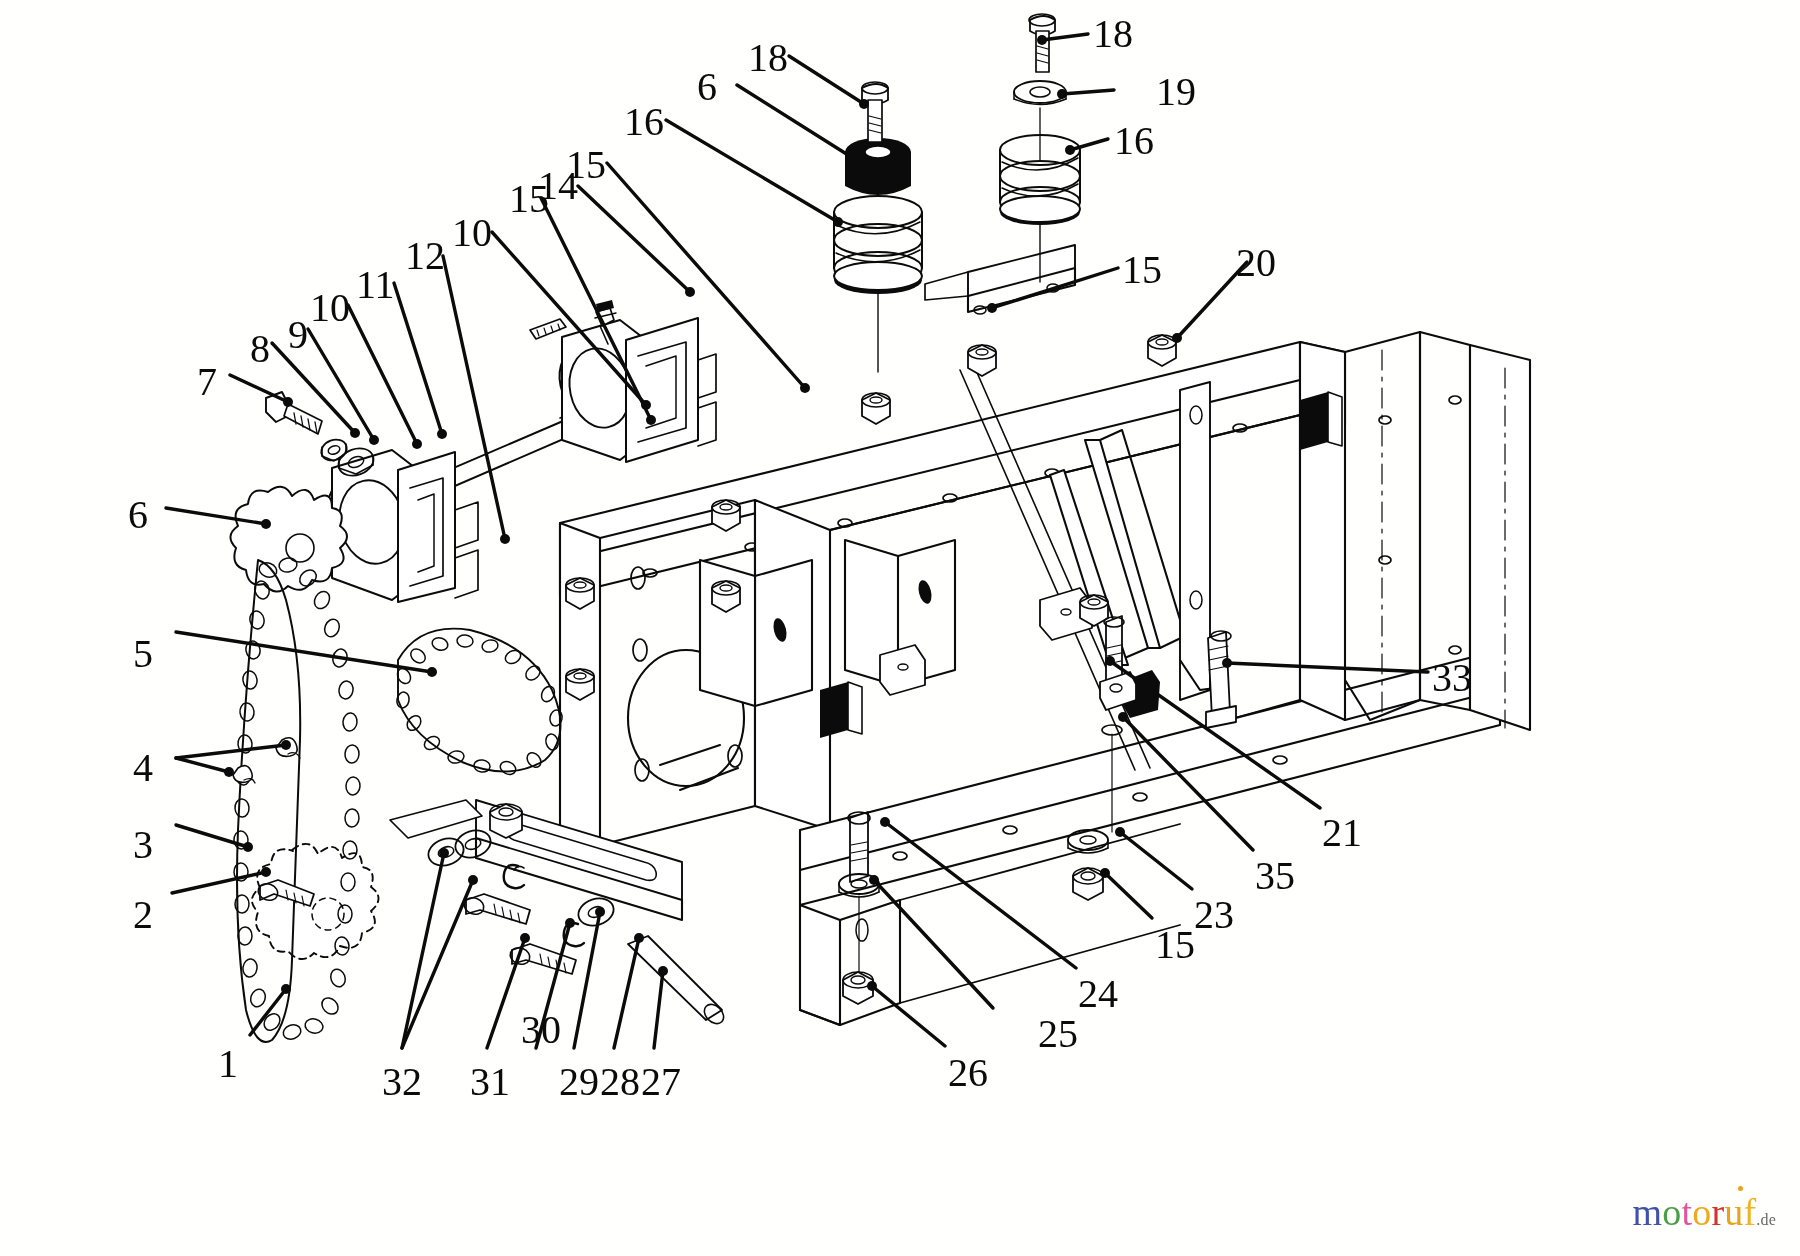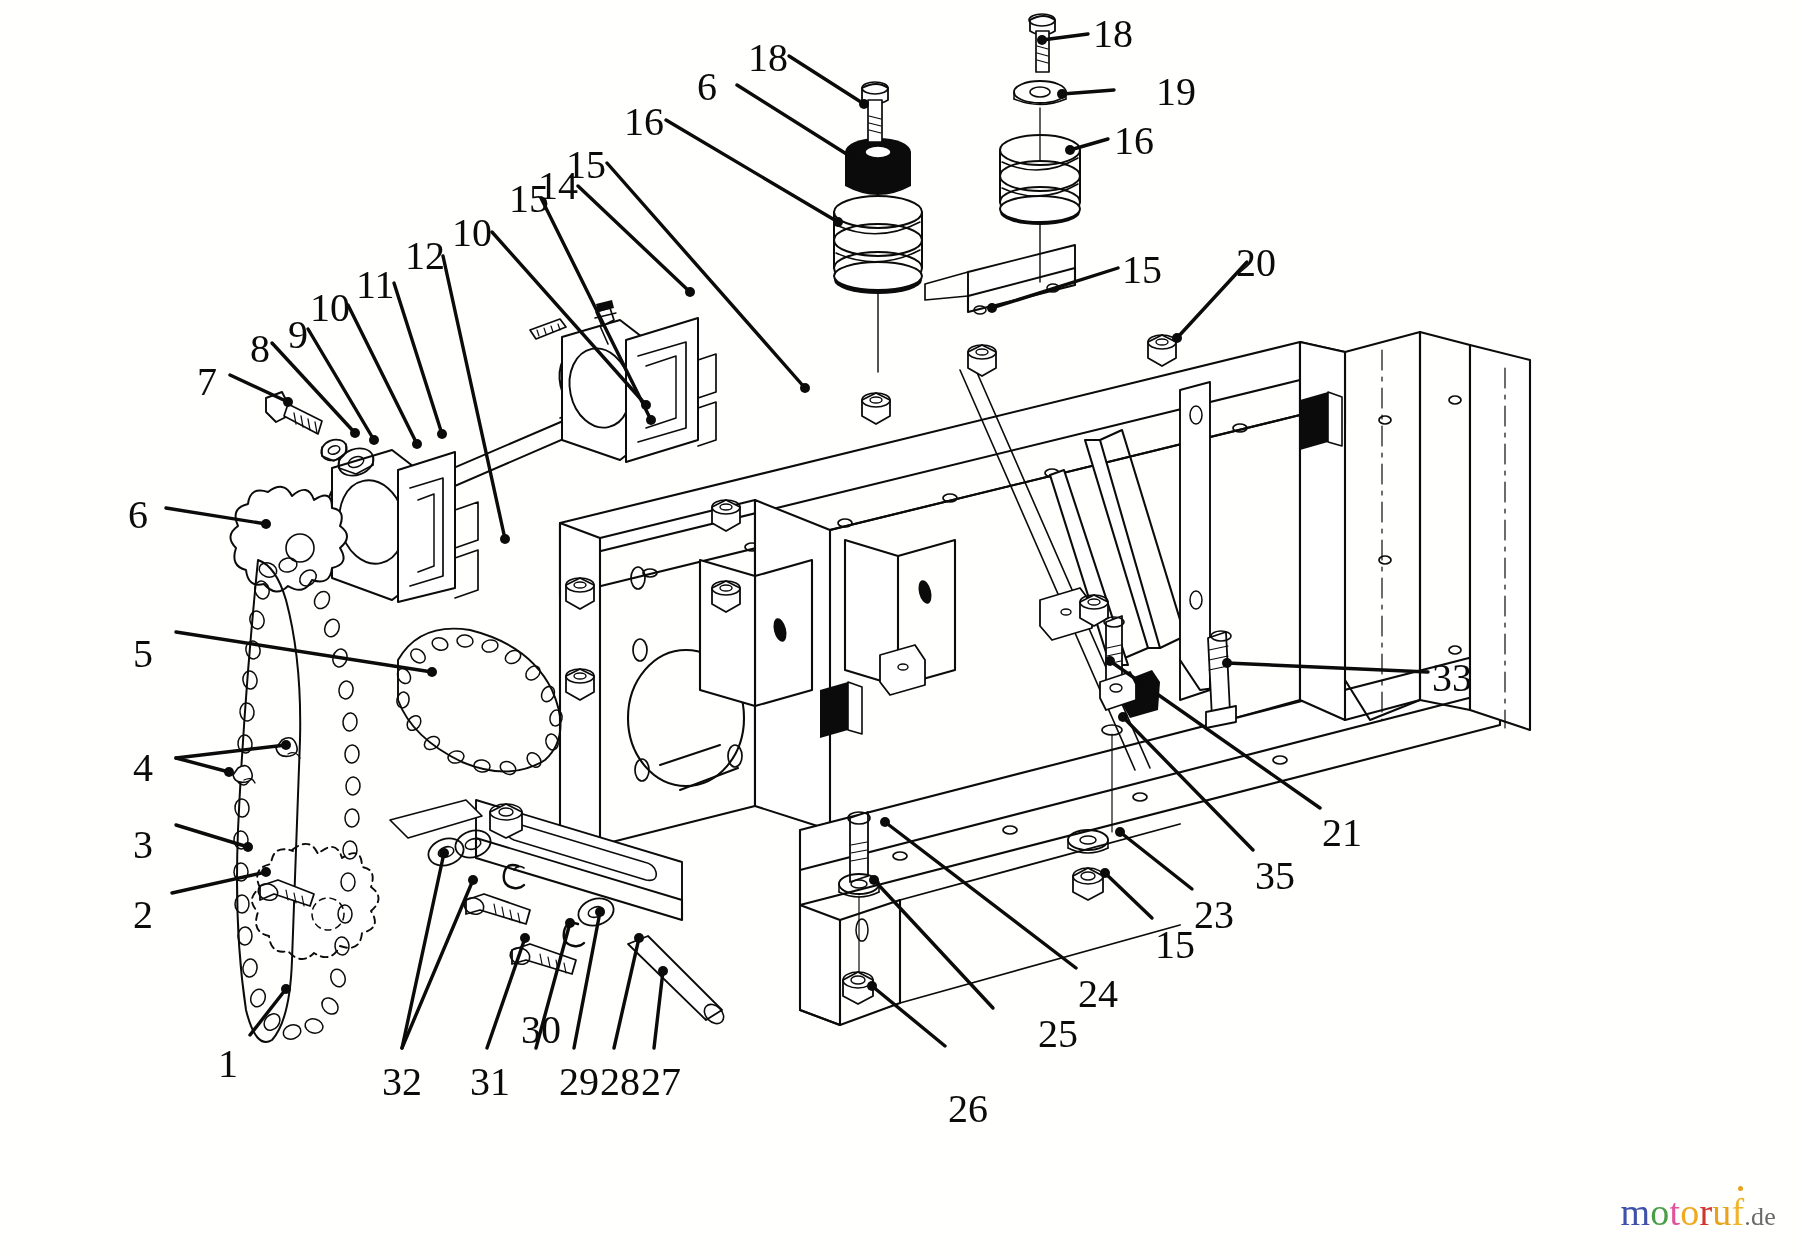--- a/index.html
+++ b/index.html
@@ -18,21 +18,21 @@
   #watermark{
     position:absolute;
     right:24px;
     bottom:22px;
     font-family:"Liberation Serif", serif;
     font-size:38px;
     letter-spacing:.2px;
     white-space:nowrap;
   }
   #watermark .l{display:inline-block;}
-  #watermark .suffix{font-size:26px;color:#6a6a6a;}
+  #watermark .suffix{font-size:16px;color:#6a6a6a;}
   #watermark .dot{
     position:absolute;right:33px;top:-4px;width:5px;height:5px;border-radius:50%;
     background:#e8a31b;
   }
 </style>
 </head>
 <body>
 
 <div id="stage">
 
@@ -567,21 +567,21 @@
       <div class="callout" style="left: 1114px; top: 121px;">16</div>
       <div class="callout" style="left: 1122px; top: 250px;">15</div>
       <div class="callout" style="left: 1236px; top: 243px;">20</div>
       <div class="callout" style="left: 1432px; top: 658px;">33</div>
       <div class="callout" style="left: 1322px; top: 813px;">21</div>
       <div class="callout" style="left: 1255px; top: 856px;">35</div>
       <div class="callout" style="left: 1194px; top: 895px; text-align: right;">23</div>
       <div class="callout" style="left: 1155px; top: 925px;">15</div>
       <div class="callout" style="left: 1078px; top: 974px;">24</div>
       <div class="callout" style="left: 1038px; top: 1014px;">25</div>
-      <div class="callout" style="left: 948px; top: 1053px; margin-top: 36px;">26</div>
+      <div class="callout" style="left: 948px; top: 1053px;">26</div>
       <div class="callout" style="left: 641px; top: 1062px;">27</div>
       <div class="callout" style="left: 600px; top: 1062px; text-align: right;">28</div>
       <div class="callout" style="left: 559px; top: 1062px;">29</div>
       <div class="callout" style="left: 521px; top: 1010px;">30</div>
       <div class="callout" style="left: 470px; top: 1062px;">31</div>
       <div class="callout" style="left: 382px; top: 1062px;">32</div>
     </div>
 
   <div id="watermark">
     <span id="wm-letters"><span class="l" style="color: rgb(63, 81, 168);">m</span><span class="l" style="color: rgb(75, 158, 70);">o</span><span class="l" style="color: rgb(224, 85, 154);">t</span><span class="l" style="color: rgb(240, 168, 30);">o</span><span class="l" style="color: rgb(208, 52, 44);">r</span><span class="l" style="color: rgb(232, 163, 27);">u</span><span class="l" style="color: rgb(240, 180, 41);">f</span></span><span class="suffix" id="wm-suffix">.de</span>

